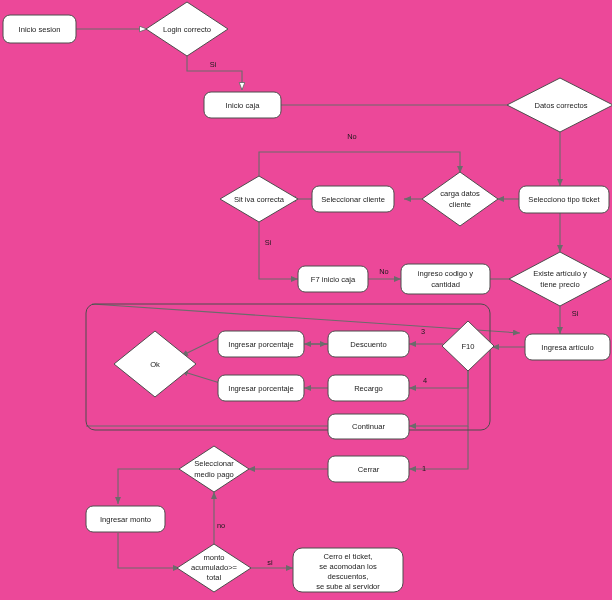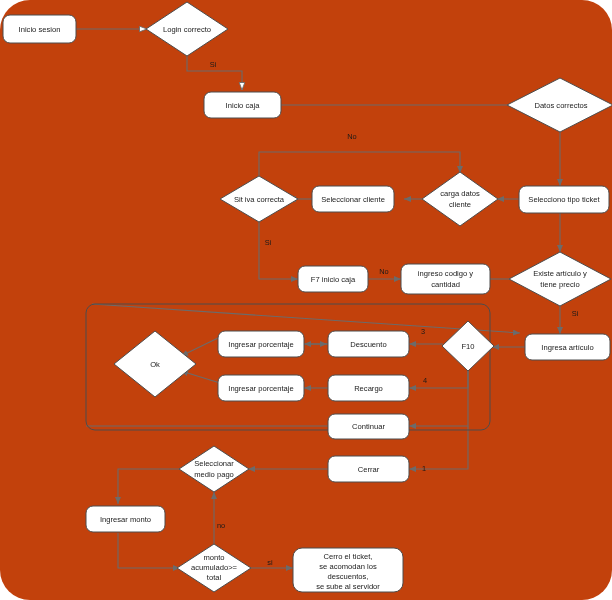--- a/index.html
+++ b/index.html
@@ -4,24 +4,23 @@
 <style>
   html, body {
     margin: 0;
     padding: 0;
     background: #ffffff;
   }
   #canvas-wrap {
     position: relative;
     width: 612px;
     height: 600px;
-    background: #c2410c;
+    background: #ec4899;
     overflow: hidden;
     font-family: "Liberation Sans", sans-serif;
-    border-radius: 30px;
   }
   svg#flow {
     display: block;
     width: 612px;
     height: 600px;
   }
   .node-shape {
     fill: #ffffff;
     stroke: #4d4d4d;
     stroke-width: 1;

